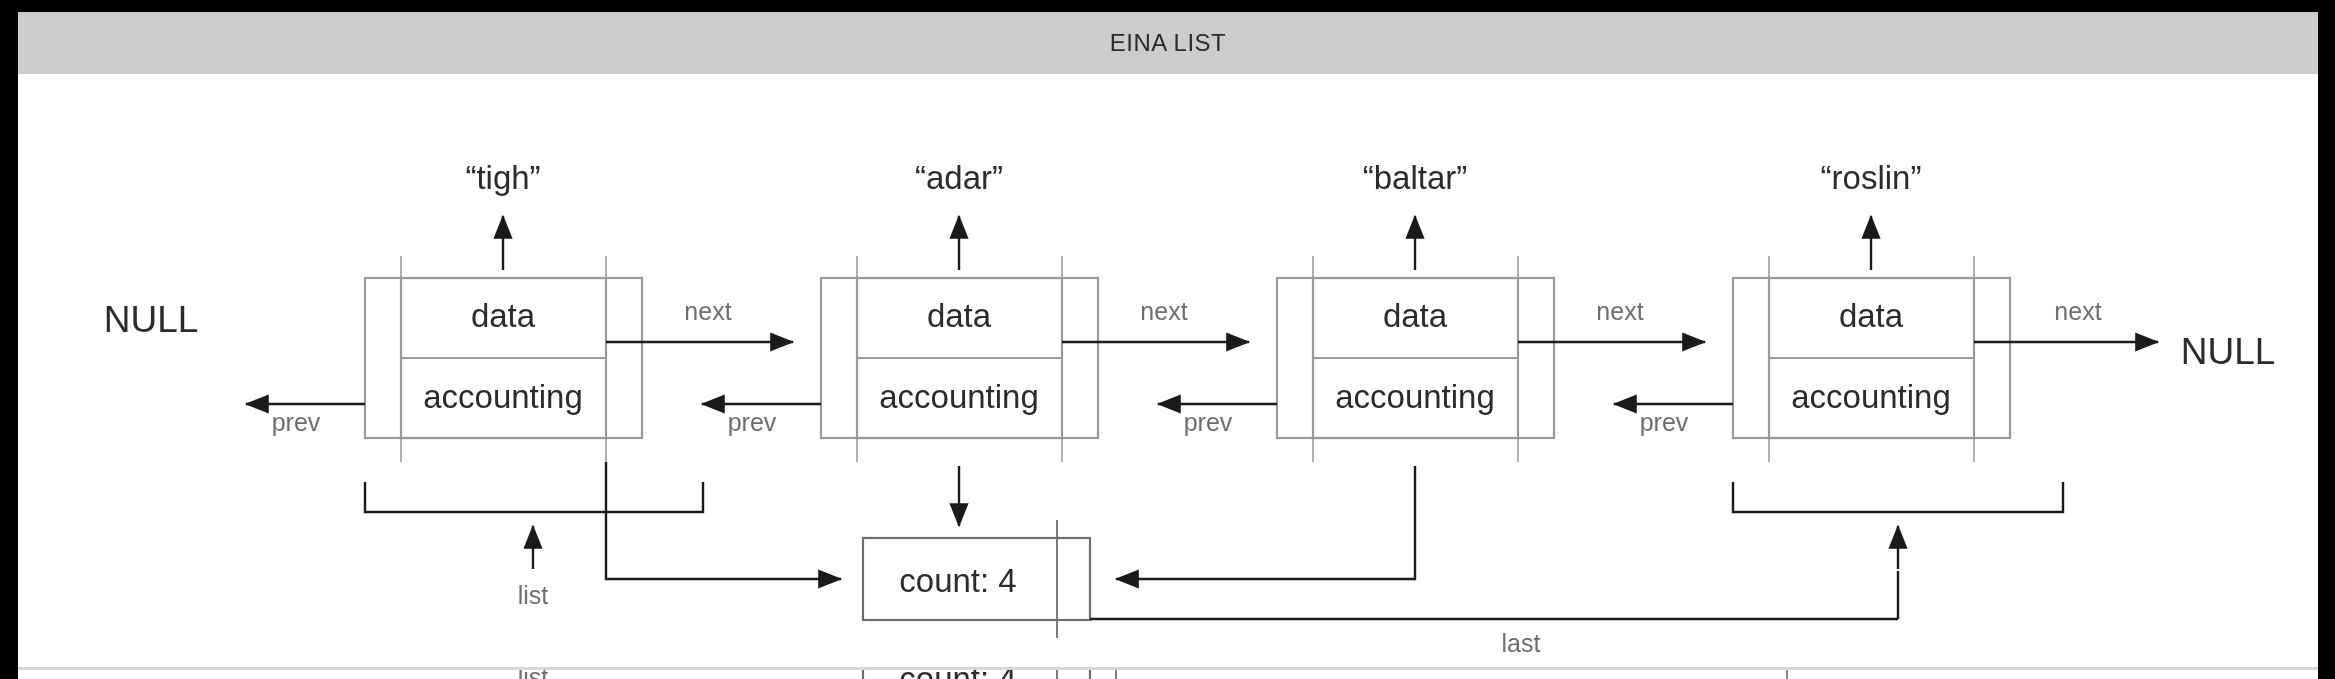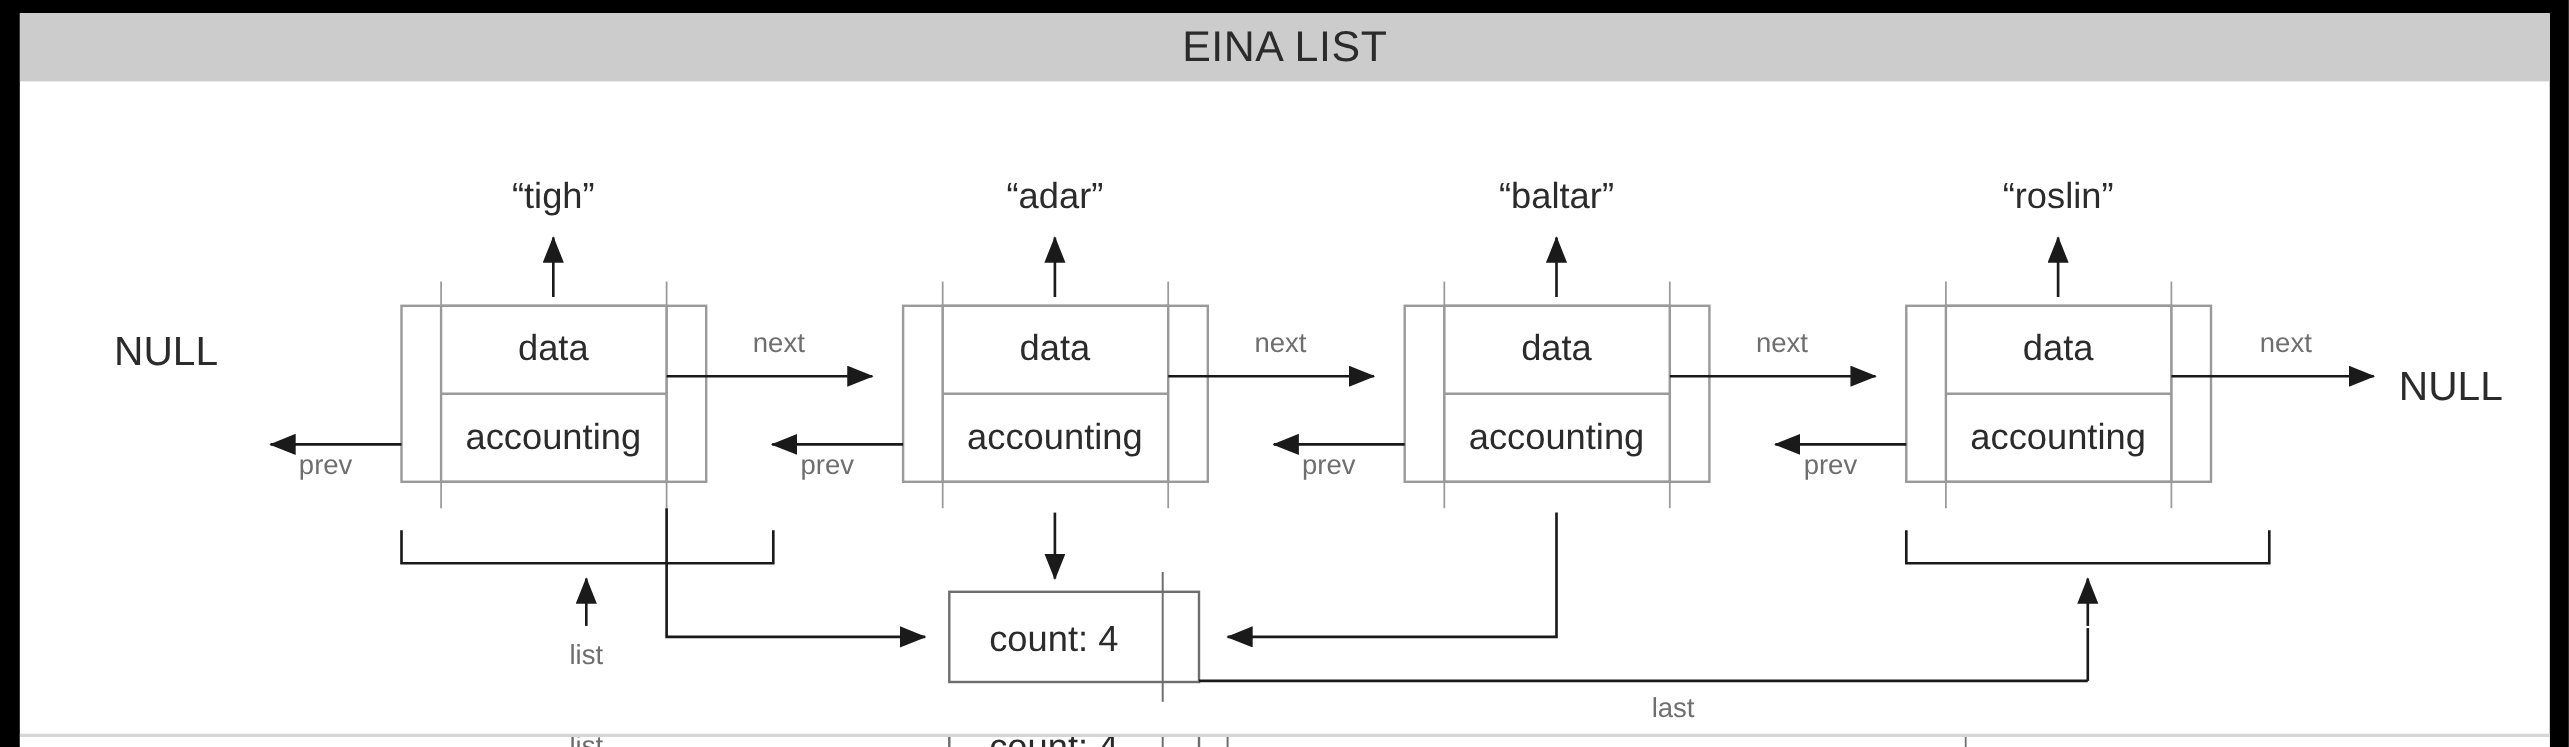--- a/index.html
+++ b/index.html
@@ -15,21 +15,21 @@
     width:2300px;height:667px;
     background:#ffffff;
     overflow:hidden;
   }
   #titlebar{
     position:absolute;left:0;top:0;width:2300px;height:62px;
     background:#cccccc;
     display:flex;align-items:center;justify-content:center;
   }
   #titlebar .t{
-    font-size:39px;color:#2b2b2b;letter-spacing:.5px;
+    font-size:24px;color:#2b2b2b;letter-spacing:.5px;
   }
   #canvas{position:absolute;left:0;top:62px;width:2300px;height:605px;}
   svg{display:block;}
   .lbl-quote{font-size:33px;fill:#2b2b2b;}
   .lbl-cell{font-size:33px;fill:#2b2b2b;}
   .lbl-null{font-size:37px;fill:#2b2b2b;}
   .lbl-small{font-size:25px;fill:#6e6e6e;}
   .lbl-count{font-size:33px;fill:#2b2b2b;}
   .strip{
     position:absolute;left:0;top:655px;width:2300px;height:12px;

